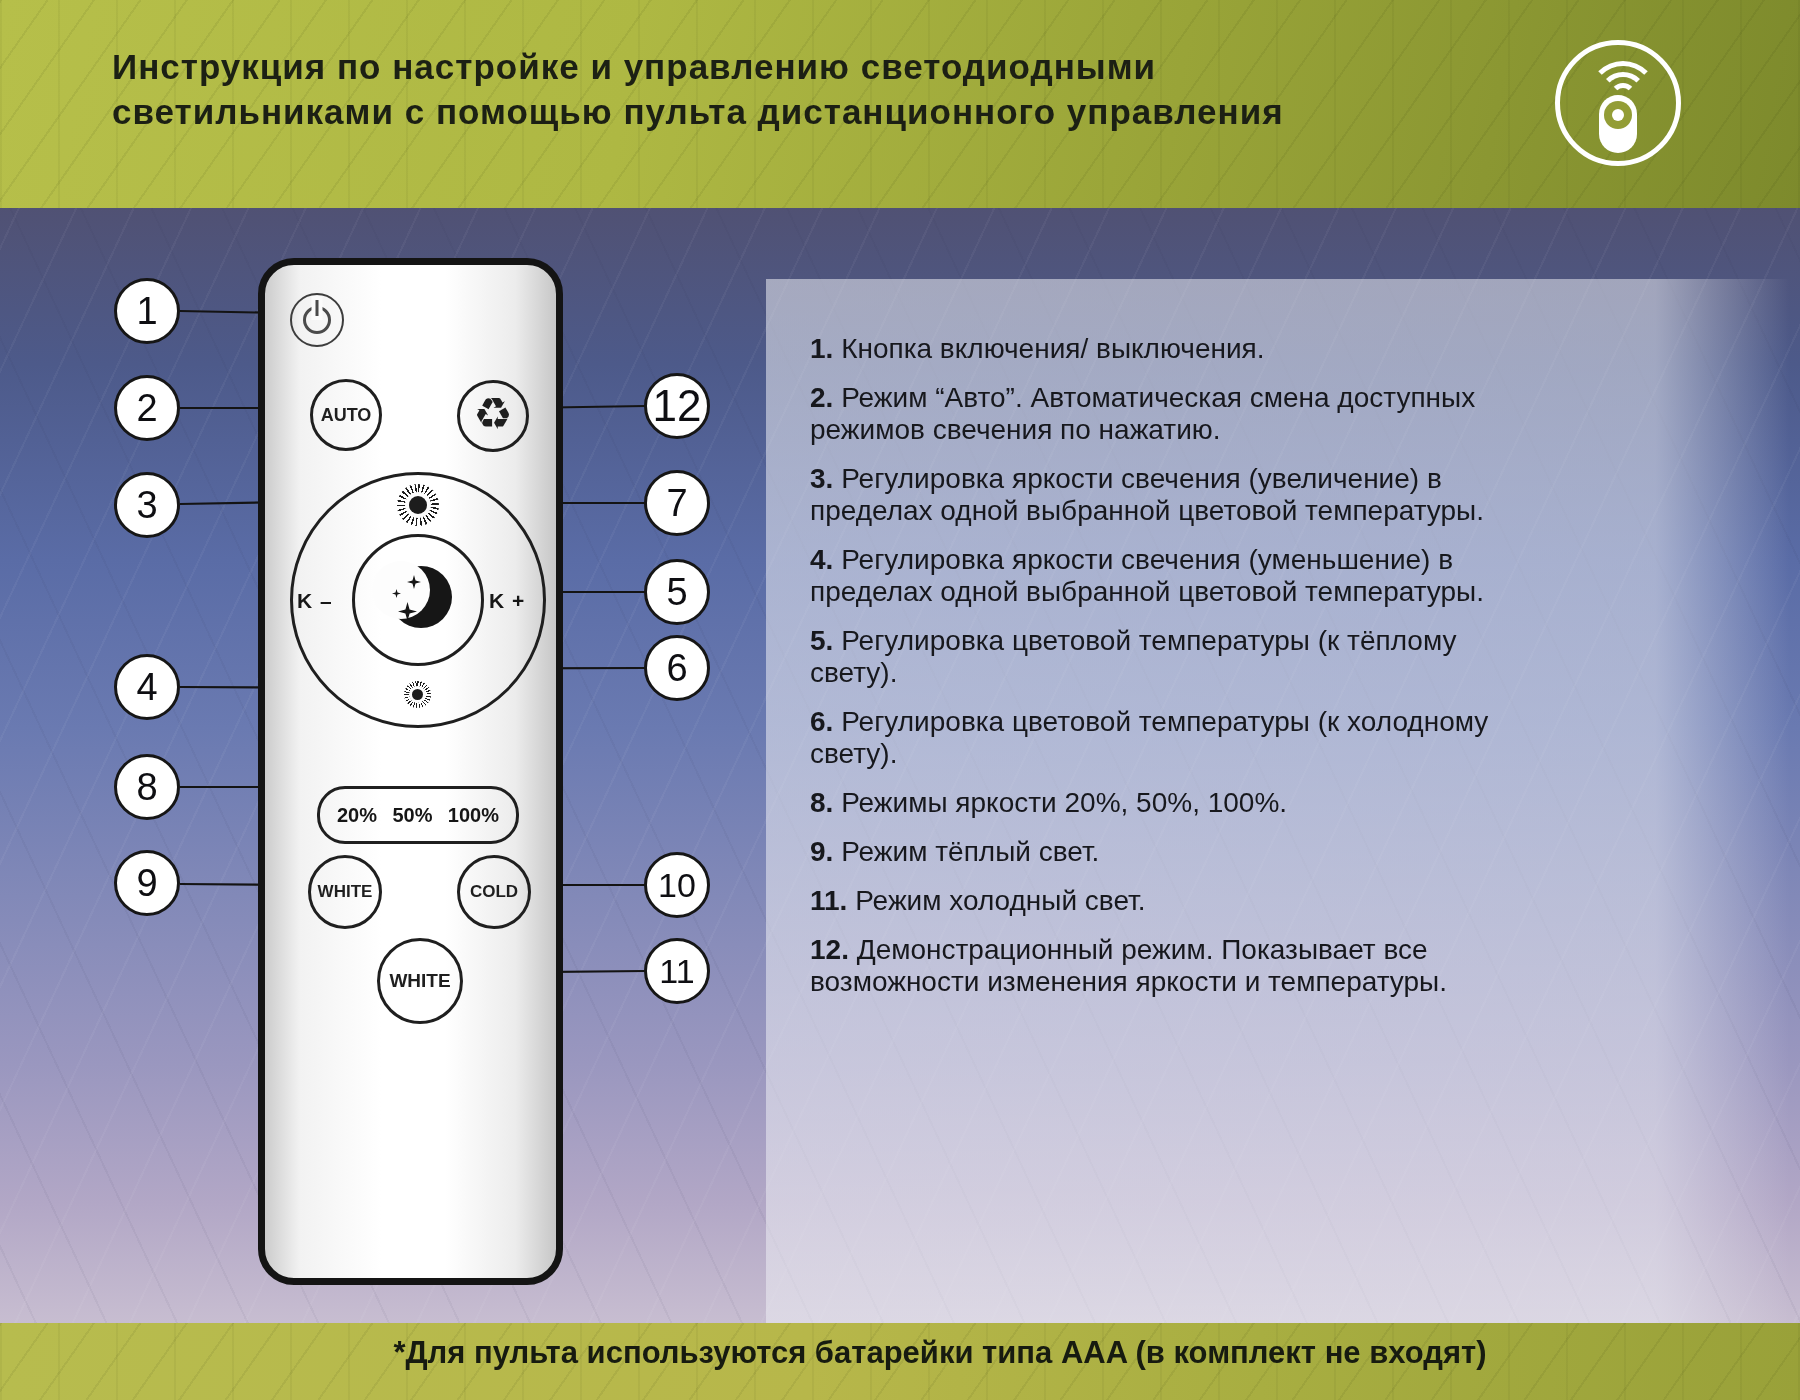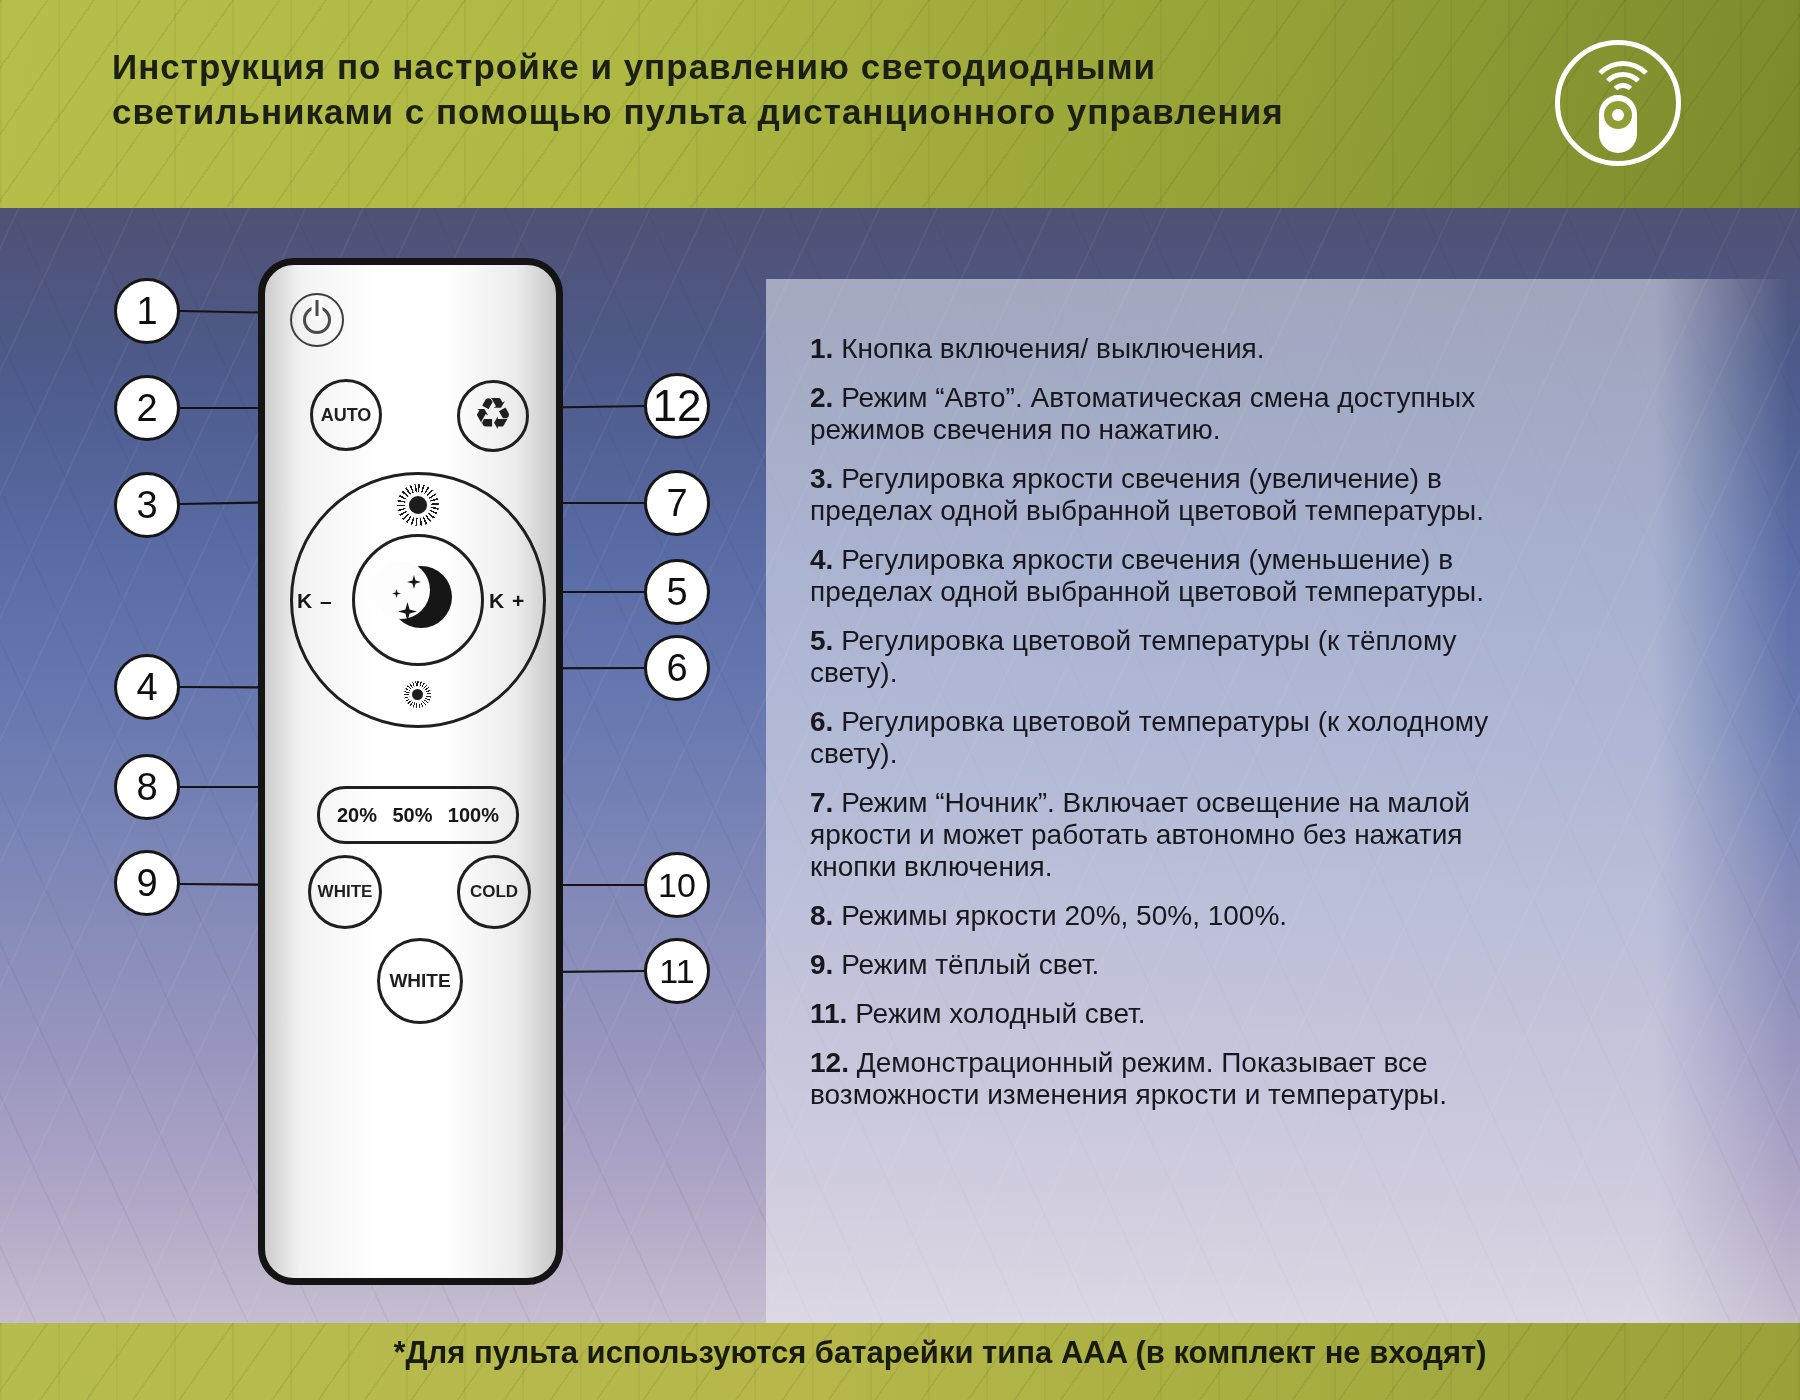--- a/index.html
+++ b/index.html
@@ -187,23 +187,20 @@
     <p class="item"><span class="num">2.</span> <span class="txt">Режим “Авто”. Автоматическая смена доступных
 режимов свечения по нажатию.</span></p>
     <p class="item"><span class="num">3.</span> <span class="txt">Регулировка яркости свечения (увеличение) в
 пределах одной выбранной цветовой температуры.</span></p>
     <p class="item"><span class="num">4.</span> <span class="txt">Регулировка яркости свечения (уменьшение) в
 пределах одной выбранной цветовой температуры.</span></p>
     <p class="item"><span class="num">5.</span> <span class="txt">Регулировка цветовой температуры (к тёплому
 свету).</span></p>
     <p class="item"><span class="num">6.</span> <span class="txt">Регулировка цветовой температуры (к холодному
 свету).</span></p>
-    <p class="item"><span class="num">7.</span> <span class="txt">Режим “Ночник”. Включает освещение на малой
-яркости и может работать автономно без нажатия
-кнопки включения.</span></p>
     <p class="item"><span class="num">8.</span> <span class="txt">Режимы яркости 20%, 50%, 100%.</span></p>
     <p class="item"><span class="num">9.</span> <span class="txt">Режим тёплый свет.</span></p>
     <p class="item"><span class="num">11.</span> <span class="txt">Режим холодный свет.</span></p>
     <p class="item"><span class="num">12.</span> <span class="txt">Демонстрационный режим. Показывает все
 возможности изменения яркости и температуры.</span></p>
   </div>
 
   <div class="abs band-bottom"></div>
   <div class="abs footnote">*Для пульта используются батарейки типа AAA (в комплект не входят)</div>
 

